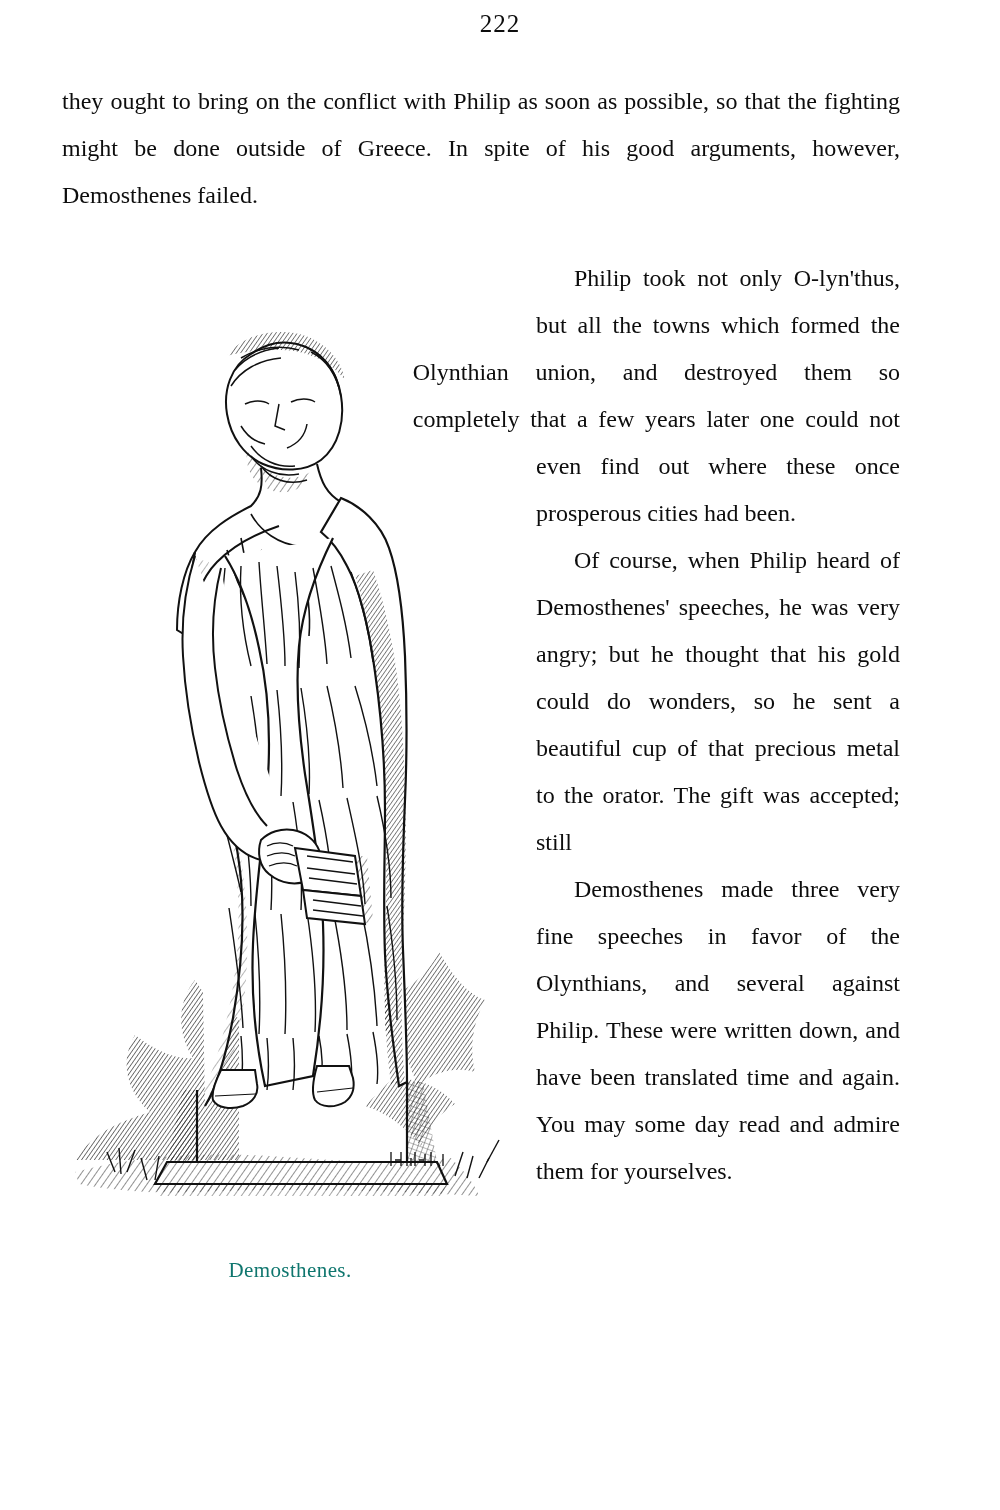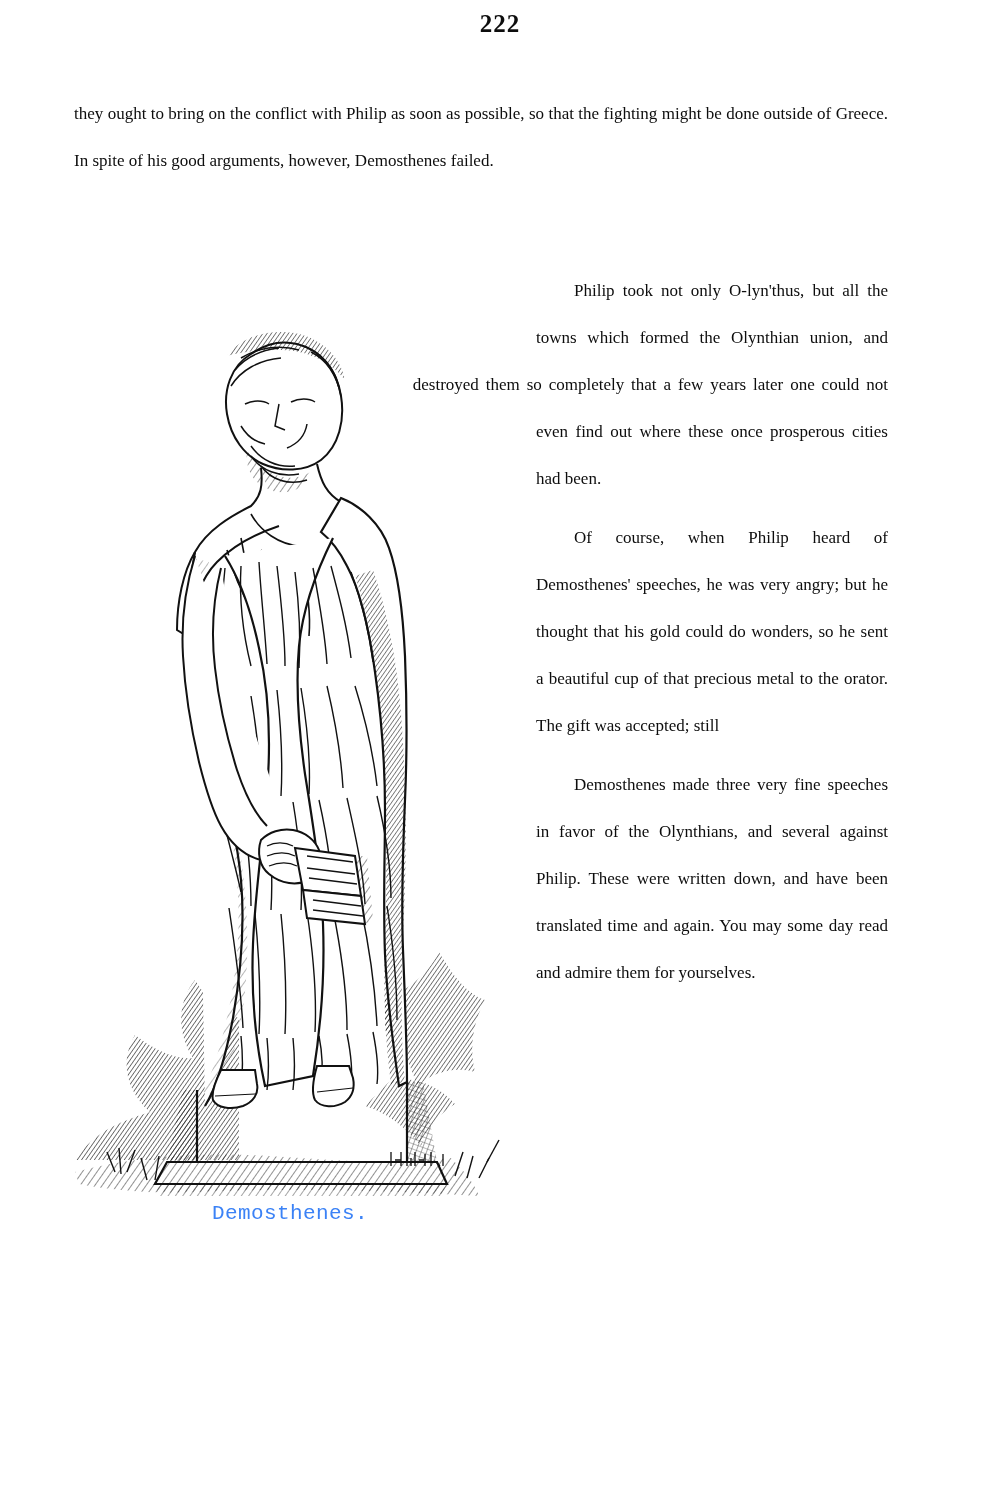--- a/index.html
+++ b/index.html
@@ -20,32 +20,32 @@
     inset: 0;
   }
   .page-number {
     position: absolute;
     top: 10px;
     left: 0;
     width: 1000px;
     text-align: center;
     font-family: "Liberation Serif", serif;
     font-size: 25px;
-    font-weight: bold;
+    font-weight: normal;
     letter-spacing: 1px;
   }
   .body-col {
     position: absolute;
     left: 62px;
     top: 78px;
     width: 838px;
   }
   p.para {
-    margin: 12px;
-    font-size: 17px;
+    margin: 0;
+    font-size: 24px;
     line-height: 47px;
     text-align: justify;
     text-justify: inter-word;
   }
   p.para.indent {
     text-indent: 38px;
   }
   
   .wrap-block {
     position: absolute;
@@ -62,27 +62,27 @@
   }
   .figure-wrap {
     position: absolute;
     left: 55px;
     top: 300px;
     width: 470px;
   }
   .figure-caption {
     position: absolute;
     left: 55px;
-    top: 1202px;
+    top: 1258px;
     width: 470px;
     text-align: center;
-    font-family: Liberation Mono, monospace;
+    font-family: Liberation Serif, serif;
     font-size: 21px;
     letter-spacing: 0.4px;
-    color: #3b82f6;
+    color: #0f766e;
   }
   .tail-block {
     position: absolute;
     left: 62px;
     top: 1330px;
     width: 838px;
   }
   svg.engraving {
     display: block;
   }

